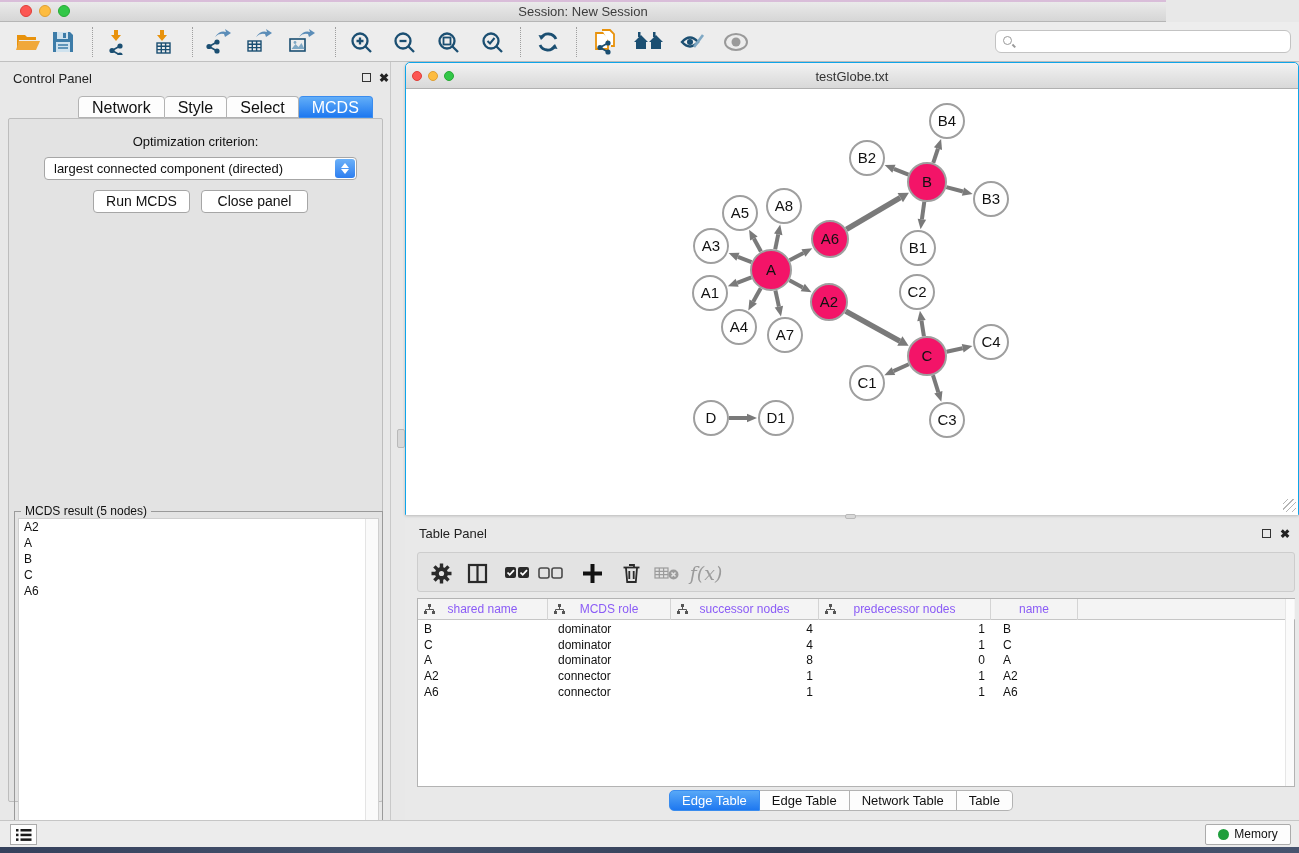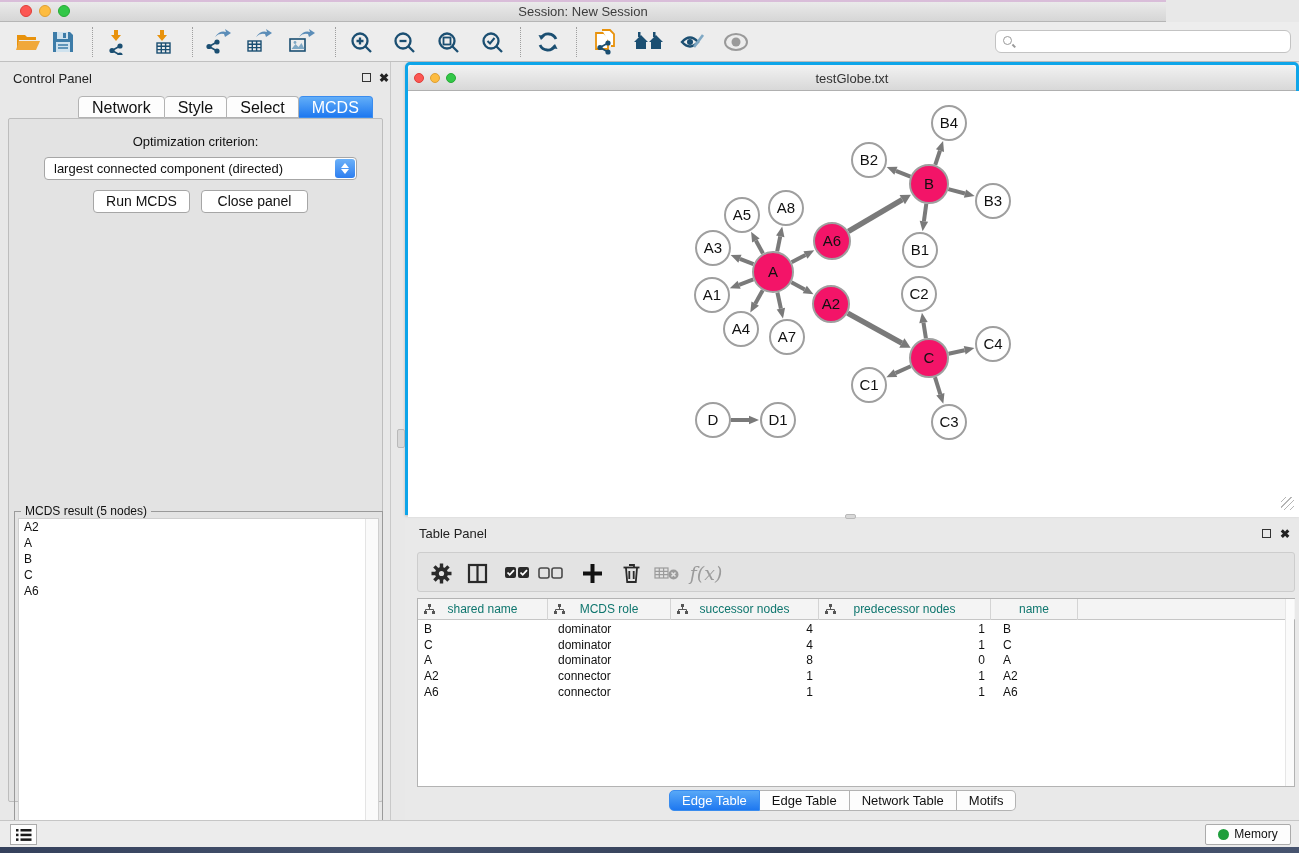--- a/index.html
+++ b/index.html
@@ -50,42 +50,42 @@
   .cp-btn { position:absolute; top:71px; height:23px; background:#fff; border:1px solid #a6a6a6; border-radius:4px;
     font-size:14px; color:#111; text-align:center; line-height:21px; }
   .fieldset { position:absolute; left:5px; top:392px; width:369px; height:345px; border:1px solid #9a9a9a; }
   .fieldset .legend { position:absolute; left:6px; top:-8px; background:#e3e3e3; padding:0 4px; font-size:12px; color:#111; }
   .mcds-list { position:absolute; left:3px; top:6px; width:361px; height:334px; background:#fff; border:1px solid #cfcfcf; }
   .mcds-list .scroll { position:absolute; right:0; top:0; width:13px; height:100%; background:#fafafa; border-left:1px solid #e4e4e4; }
   .mcds-item { font-size:12px; color:#111; padding-left:5px; height:16px; line-height:16px; }
 
   
   .netwin { position:absolute; left:405px; top:62px; width:894px; height:453px; background:#fff;
-    border:3px solid #0ea5e9; border-radius:5px 5px 0 0; box-shadow:0 1px 3px rgba(0,0,0,.2); }
+    border:1px solid #0ea5e9; border-radius:5px 5px 0 0; box-shadow:0 1px 3px rgba(0,0,0,.2); }
   .netwin .wtitle { position:absolute; left:0; top:0; width:100%; height:26px;
     background:linear-gradient(#f2f2f2,#d8d8d8); border-bottom:1px solid #b0b0b0; border-radius:5px 5px 0 0; }
   .netwin .wtitle .txt { position:absolute; top:6px; width:100%; text-align:center; font-size:13px; color:#333; }
   .tl2 { position:absolute; top:8px; width:10px; height:10px; border-radius:50%; }
   .net-canvas { position:absolute; left:0px; top:26px; width:892px; height:426px; background:#fff; }
   .grip { position:absolute; right:2px; bottom:2px; width:13px; height:13px;
     background:repeating-linear-gradient(135deg, transparent 0 3px, #b5b5b5 3px 4px); }
 
   .split-v { position:absolute; left:397px; top:429px; width:8px; height:19px; background:#d8d8d8; border:1px solid #b9b9b9; border-radius:2px; }
   .split-h { position:absolute; left:845px; top:514px; width:11px; height:5px; background:#d8d8d8; border:1px solid #b9b9b9; border-radius:2px; }
 
   
   .tpanel { position:absolute; left:405px; top:520px; width:894px; height:300px; background:#e9e9e9; }
   .tp-toolbar { position:absolute; left:12px; top:32px; width:878px; height:40px; background:#e3e3e3;
     border:1px solid #cdcdcd; border-radius:3px; }
   .tpi { position:absolute; top:4px; width:32px; height:32px; display:flex; align-items:center; justify-content:center; }
   .fx { font-family:"DejaVu Serif", serif; font-style:italic; font-size:19px; color:#9b9b9b; }
   .dtable { position:absolute; left:12px; top:78px; width:878px; height:189px; background:#fff; border:1px solid #b3b3b3; }
   .dtable .vscroll { position:absolute; right:0; top:0; width:9px; height:100%; background:#fbfbfb; border-left:1px solid #e6e6e6; }
   .thead { position:absolute; left:0; top:0; height:21px; background:#f4f4f4; border-bottom:1px solid #c6c6c6;
-    font-size:12px; color:#0f766e; }
+    font-size:12px; color:#8b5cf6; }
   .thead .hcell { position:absolute; top:0; height:21px; border-right:1px solid #d4d4d4; }
   .thead .hlabel { position:absolute; top:3px; width:100%; text-align:center; }
   .thead .hicon { position:absolute; left:6px; top:5px; }
   .trow { position:absolute; height:16px; font-size:12px; color:#111; }
   .tcell { position:absolute; top:0; height:16px; line-height:16px; white-space:nowrap; overflow:hidden; }
 
   .bt-tabs { position:absolute; left:264px; top:270px; height:21px; display:flex; }
   .bt-tab { height:21px; padding:0 12px; background:#fdfdfd; border:1px solid #b3b3b3; border-left:none;
     font-size:13px; line-height:20px; color:#111; }
   .bt-tab:first-child { border-left:1px solid #b3b3b3; border-radius:5px 0 0 5px; }
@@ -606,21 +606,21 @@
             <div class="tcell" style="left: 573px; width: 87px; text-align: left; padding-left: 12px;">A6</div>
           </div>
         </div>
       <div class="vscroll"></div>
     </div>
 
     <div class="bt-tabs" id="bt-tabs">
         <div class="bt-tab active">Edge Table</div>
         <div class="bt-tab">Edge Table</div>
         <div class="bt-tab">Network Table</div>
-        <div class="bt-tab">Motifs</div>
+        <div class="bt-tab">Table</div>
       </div>
   </div>
 
   <div class="statusbar">
     <div class="list-btn">
       <svg width="16" height="14" viewBox="0 0 16 14">
         <rect x="0" y="1" width="2.5" height="2.5" fill="#1a1a1a"></rect>
           <rect x="4.5" y="1" width="11" height="2.5" fill="#1a1a1a"></rect>
         <rect x="0" y="5.7" width="2.5" height="2.5" fill="#1a1a1a"></rect>
           <rect x="4.5" y="5.7" width="11" height="2.5" fill="#1a1a1a"></rect>

